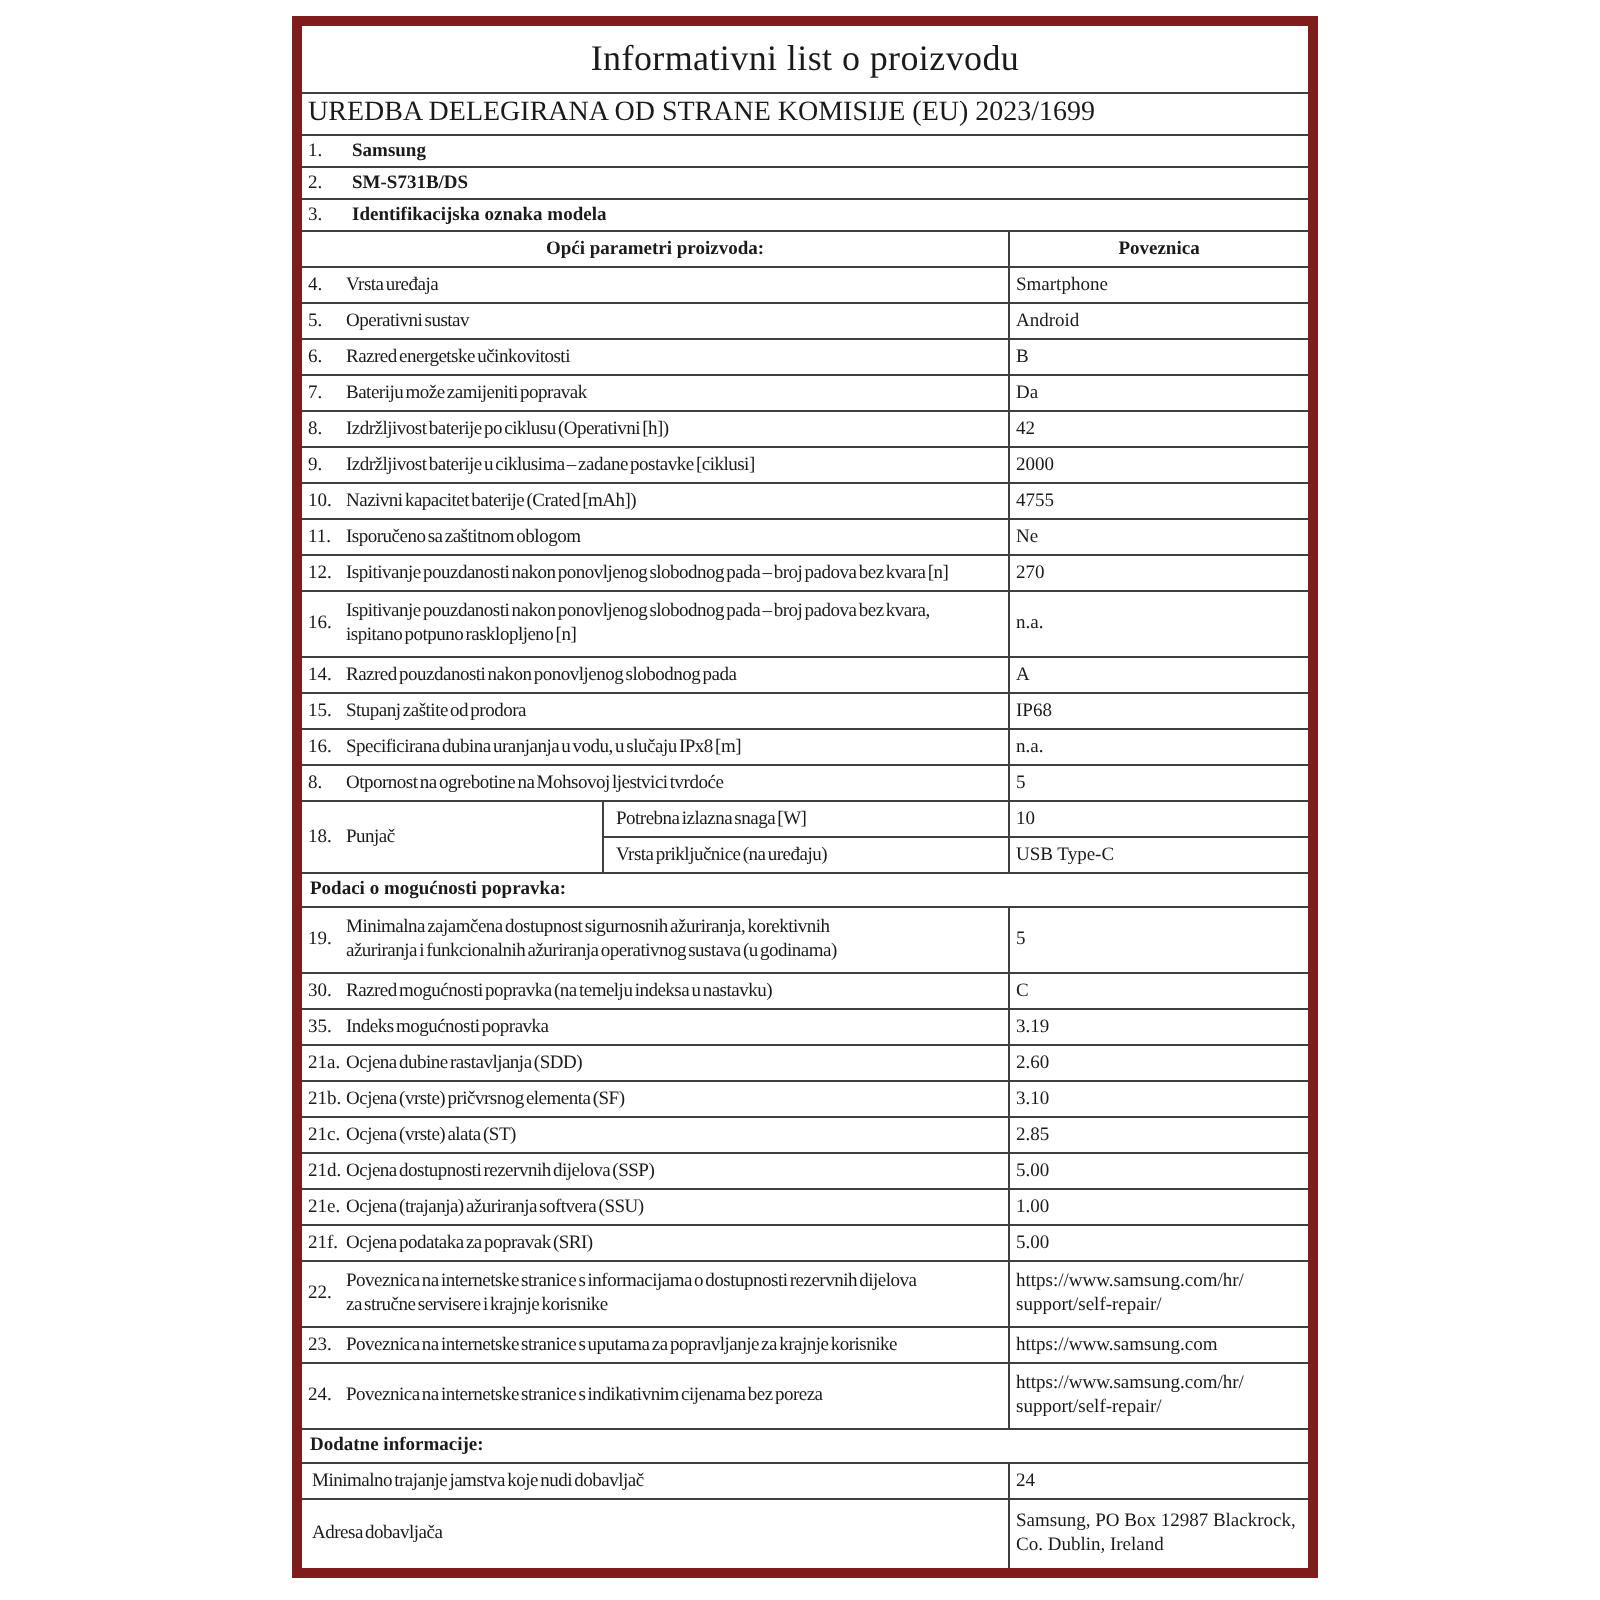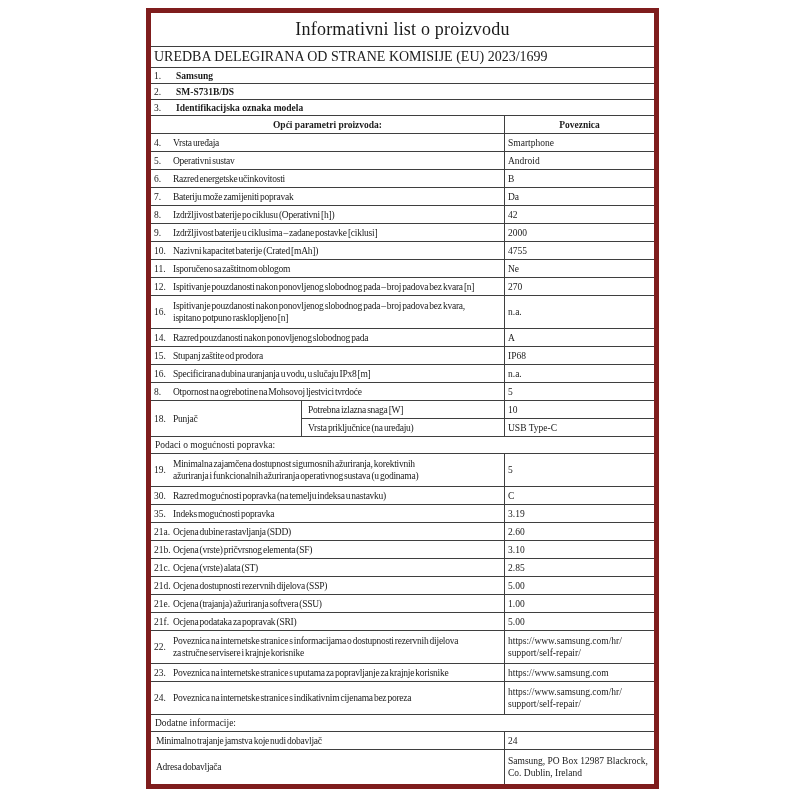--- a/index.html
+++ b/index.html
@@ -14,21 +14,21 @@
     padding:1px 3px;line-height:1.32;overflow:hidden;
   }
   .title-cell{font-size:18px;text-align:center;padding:4px 2px;letter-spacing:.2px;}
   .subtitle-cell{font-weight:normal;font-size:14px;text-align:left;}
   .label-wrap{display:flex;align-items:center;}
   .num{flex:0 0 19px;}
   .lbl,.plain-label,.mid-cell{letter-spacing:-.25px;word-spacing:-1px;white-space:pre-line;}
   .id-lbl{font-weight:bold;margin-left:3px;}
   .head-cell{text-align:center;font-weight:bold;}
   .value-cell{text-align:left;white-space:pre-line;}
-  .section-cell{font-weight:normal;padding-left:4px;}
+  .section-cell{font-weight:bold;padding-left:4px;}
   .mid-cell{padding-left:6px;}
   .plain-label{padding-left:5px;}
   .r-title{height:36px}.r-sub{height:21px}.r-id{height:16px}.r-hdr{height:18px}
   .r-std{height:18px}.r-tall{height:33px}.r-sec{height:17px}.r-addr{height:37px}
 </style>
 </head>
 <body>
 
 <div class="sheet">
   <table>

